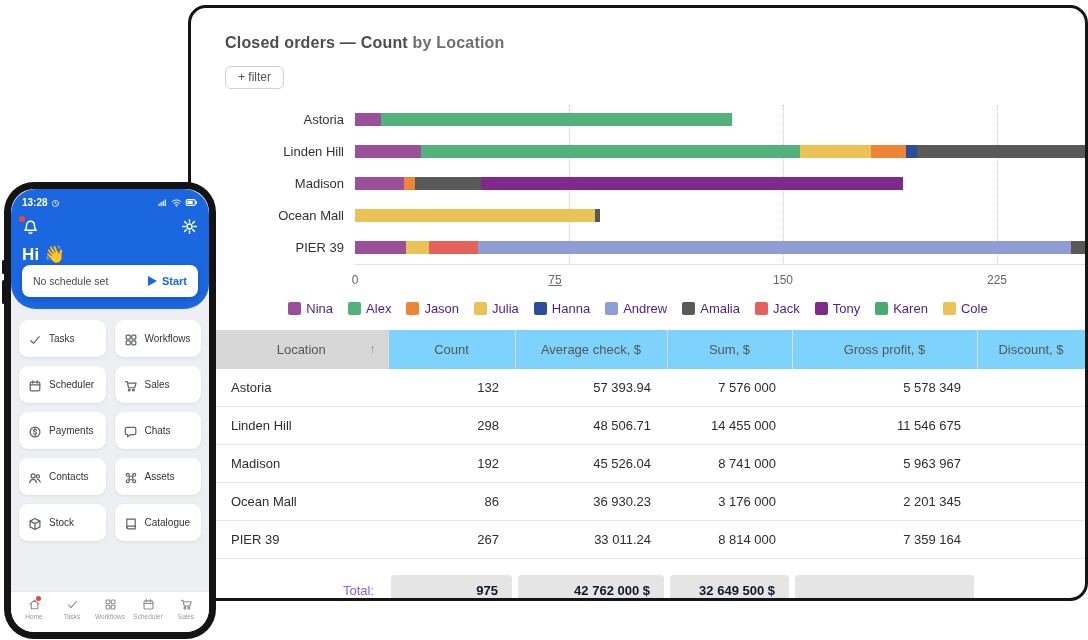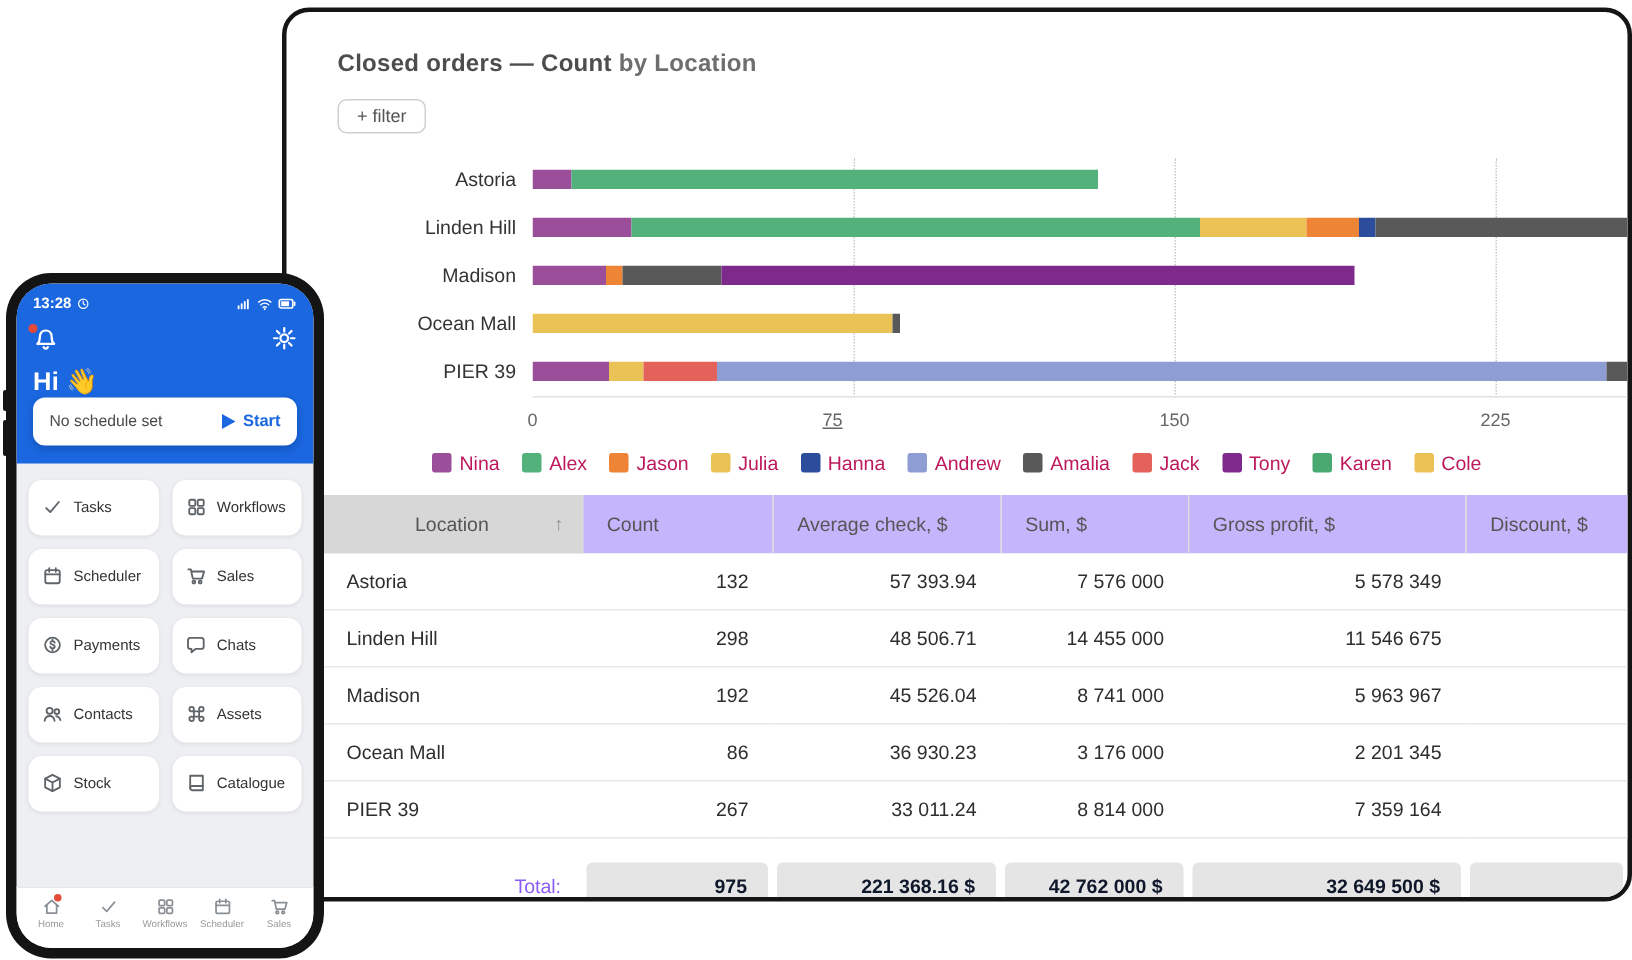--- a/index.html
+++ b/index.html
@@ -21,46 +21,46 @@
   .axis-line { position:absolute; left:164px; right:0; bottom:26px; border-top:1px solid #e2e2e2; }
   .chart-rows { position:relative; z-index:1; }
   .bar-row { display:flex; align-items:center; height:32px; }
   .bar-label { width:164px; text-align:right; padding-right:11px; font-size:13px; color:#333; }
   .bar-track { flex:1; height:13px; display:flex; overflow:hidden; }
   .bar-seg { height:100%; flex:none; }
   .tick { position:absolute; bottom:4px; transform:translateX(-50%); font-size:12px; color:#666; }
 
   
   .legend { display:flex; justify-content:center; align-items:center; gap:15px; margin-top:10px; flex-wrap:nowrap; }
-  .legend-item { display:flex; align-items:center; gap:5px; font-size:13px; color:#be185d; white-space:nowrap; }
+  .legend-item { display:flex; align-items:center; gap:5px; font-size:13px; color:#4c1d95; white-space:nowrap; }
   .swatch { width:13px; height:13px; border-radius:2px; flex:none; }
 
   
   table.orders { width:894px; border-collapse:collapse; margin-top:14px; font-size:13px; table-layout:fixed; }
-  table.orders th { background:#c4b5fd; color:#555; font-weight:400; text-align:left;
+  table.orders th { background:#7dd3fc; color:#555; font-weight:400; text-align:center;
     padding:12px 16px; border-right:1px solid #dcdcdc; }
   table.orders th.loc { background:#d7d7d7; text-align:center; padding-left:40px; position:relative; }
   .sort-arrow { position:absolute; right:12px; top:12px; color:#8a8a8a; font-size:12px; }
   table.orders td { padding:11px 16px; text-align:right; color:#2e2e2e; border-bottom:1px solid #e8e8e8; background:#fff; }
   table.orders td.loc { text-align:left; padding-left:40px; }
 
   
   .total-row { display:grid; grid-template-columns:197px 127px 152px 125px 185px 108px;
     align-items:center; margin-top:16px; width:894px; }
   .total-label { text-align:right; padding-right:14px; font-size:13px; color:#8b5cf6; }
   .total-pill { background:#e5e5e5; border-radius:4px; margin:0 3px; padding:8px 14px;
     text-align:right; font-size:13px; font-weight:bold; color:#0f172a; min-height:31px; }
 
   
   .phone { position:absolute; left:4px; top:182px; width:212px; height:457px;
     background:#141414; border-radius:30px; padding:7px; z-index:5; }
   .phone-side-btn { position:absolute; left:-2px; width:3px; background:#141414; border-radius:2px; }
   .phone-screen { width:100%; height:100%; background:#edeff3; border-radius:23px; overflow:hidden;
     display:flex; flex-direction:column; position:relative; }
-  .p-header { background:#1a67e0; color:#fff; padding:7px 11px 12px; flex:none; }
+  .p-header { background:#1a67e0; color:#fff; padding:7px 11px 12px; flex:none;border-radius:25px; }
   .status-bar { display:flex; justify-content:space-between; align-items:center; font-size:10px; font-weight:bold; }
   .status-left { display:flex; align-items:center; gap:3px; }
   .status-right { display:flex; align-items:center; gap:3px; }
   .icon { display:inline-block; vertical-align:middle; }
   .topbar { display:flex; justify-content:space-between; align-items:center; margin-top:8px; }
   .bell-wrap { position:relative; width:17px; height:17px; }
   .badge-dot { position:absolute; left:-3px; top:-2px; width:6px; height:6px; background:#e5493a;
     border-radius:50%; }
   .greeting { font-size:17px; font-weight:bold; margin-top:9px; letter-spacing:.2px; }
   .sched-card { background:#fff; border-radius:8px; padding:10px 11px;
@@ -258,21 +258,20 @@
             <td>8 814 000</td>
             <td>7 359 164</td>
             <td></td>
           </tr>
         </tbody>
     </table>
 
     <div class="total-row" id="total-row">
       <div class="total-label">Total:</div>
     <div class="total-pill">975</div>
-        <div class="total-pill">221 368.16 $</div>
         <div class="total-pill">42 762 000 $</div>
         <div class="total-pill">32 649 500 $</div>
         <div class="total-pill"></div>
       </div>
   </section>
 
   <aside class="phone">
     <div class="phone-side-btn" style="top:78px;height:14px"></div>
     <div class="phone-side-btn" style="top:98px;height:24px"></div>
     <div class="phone-screen">

